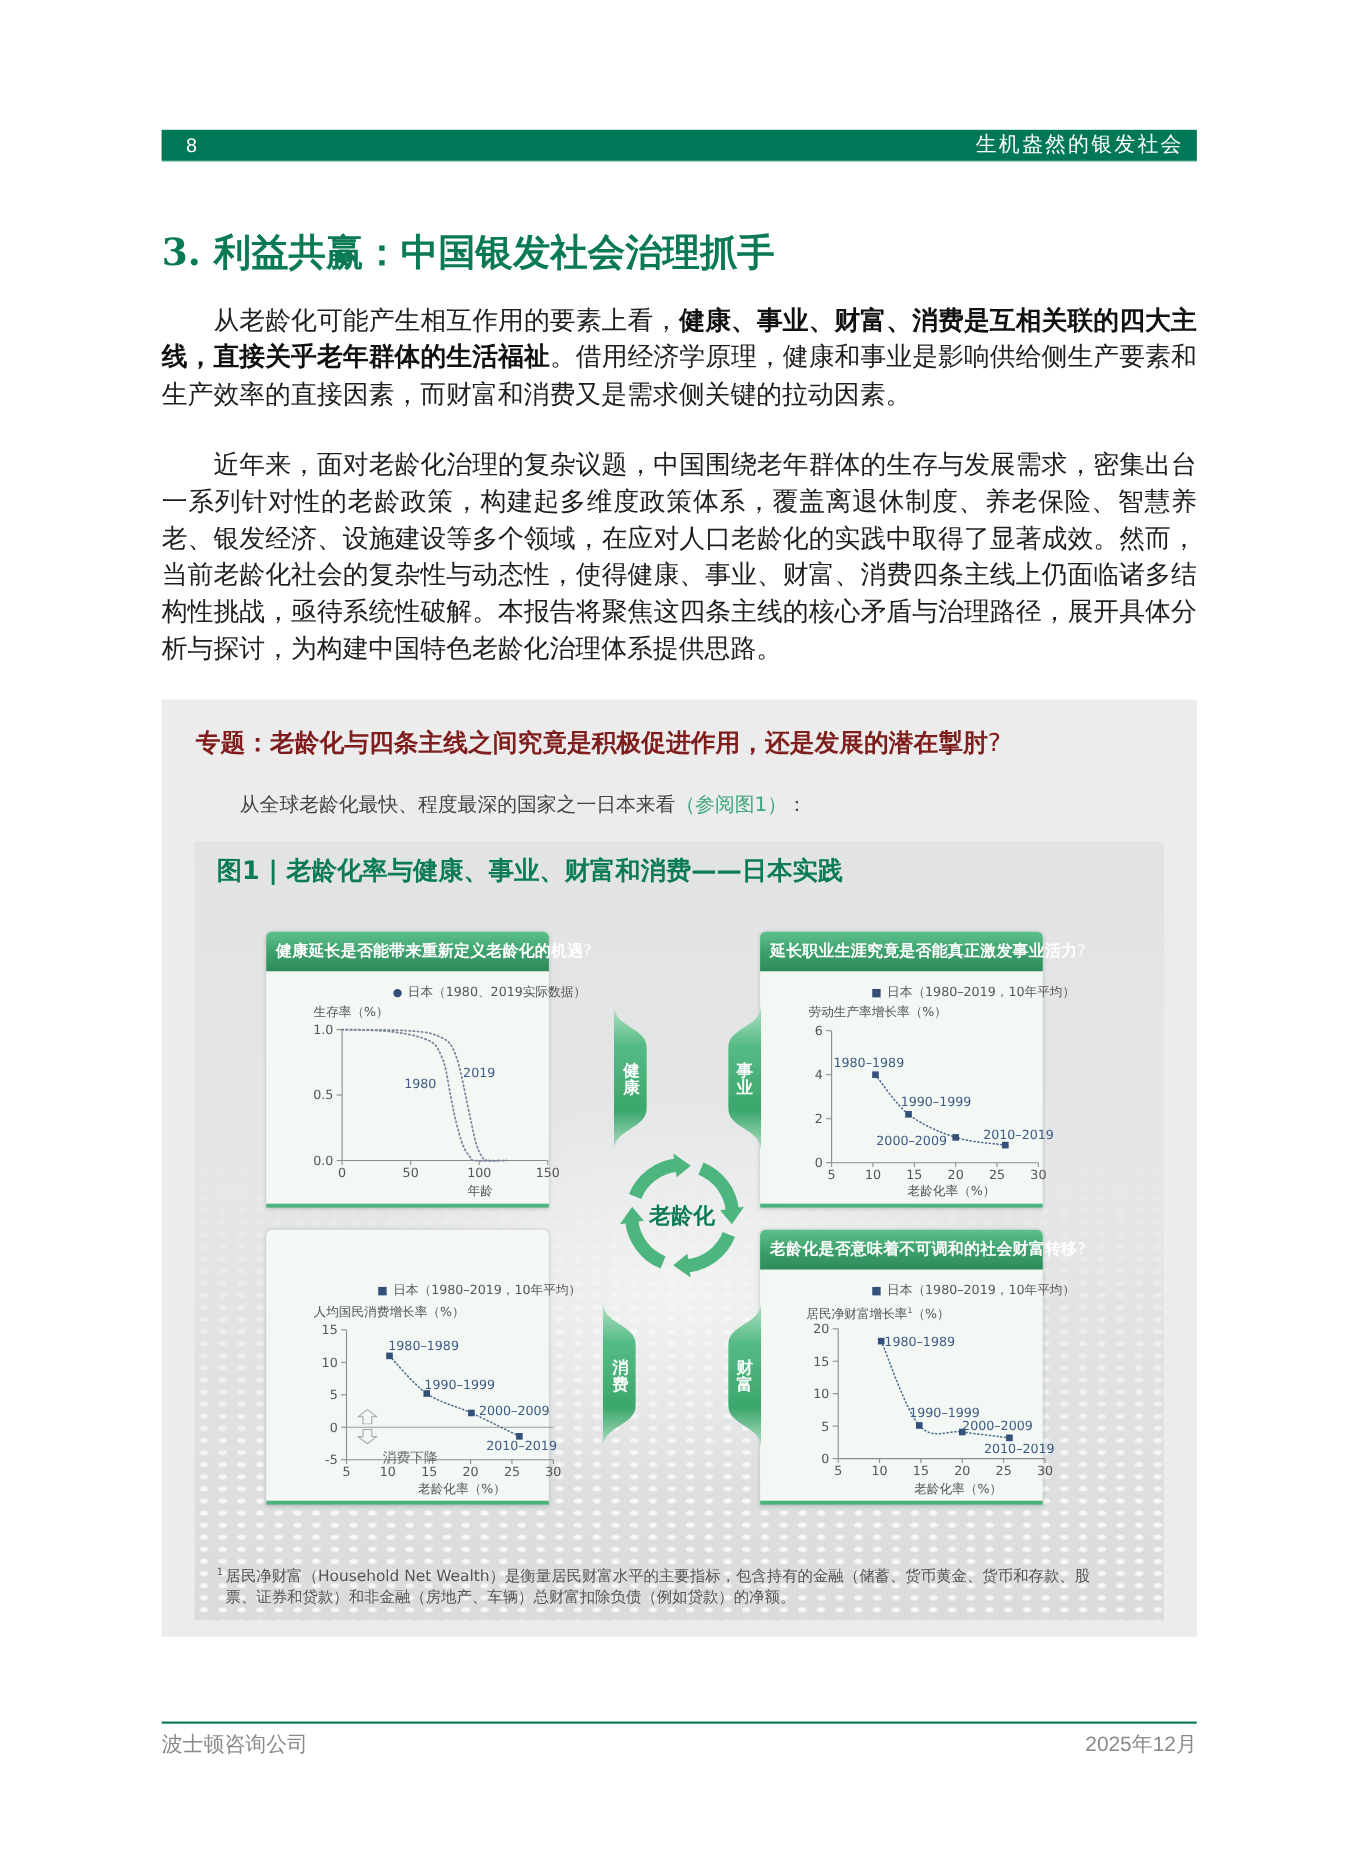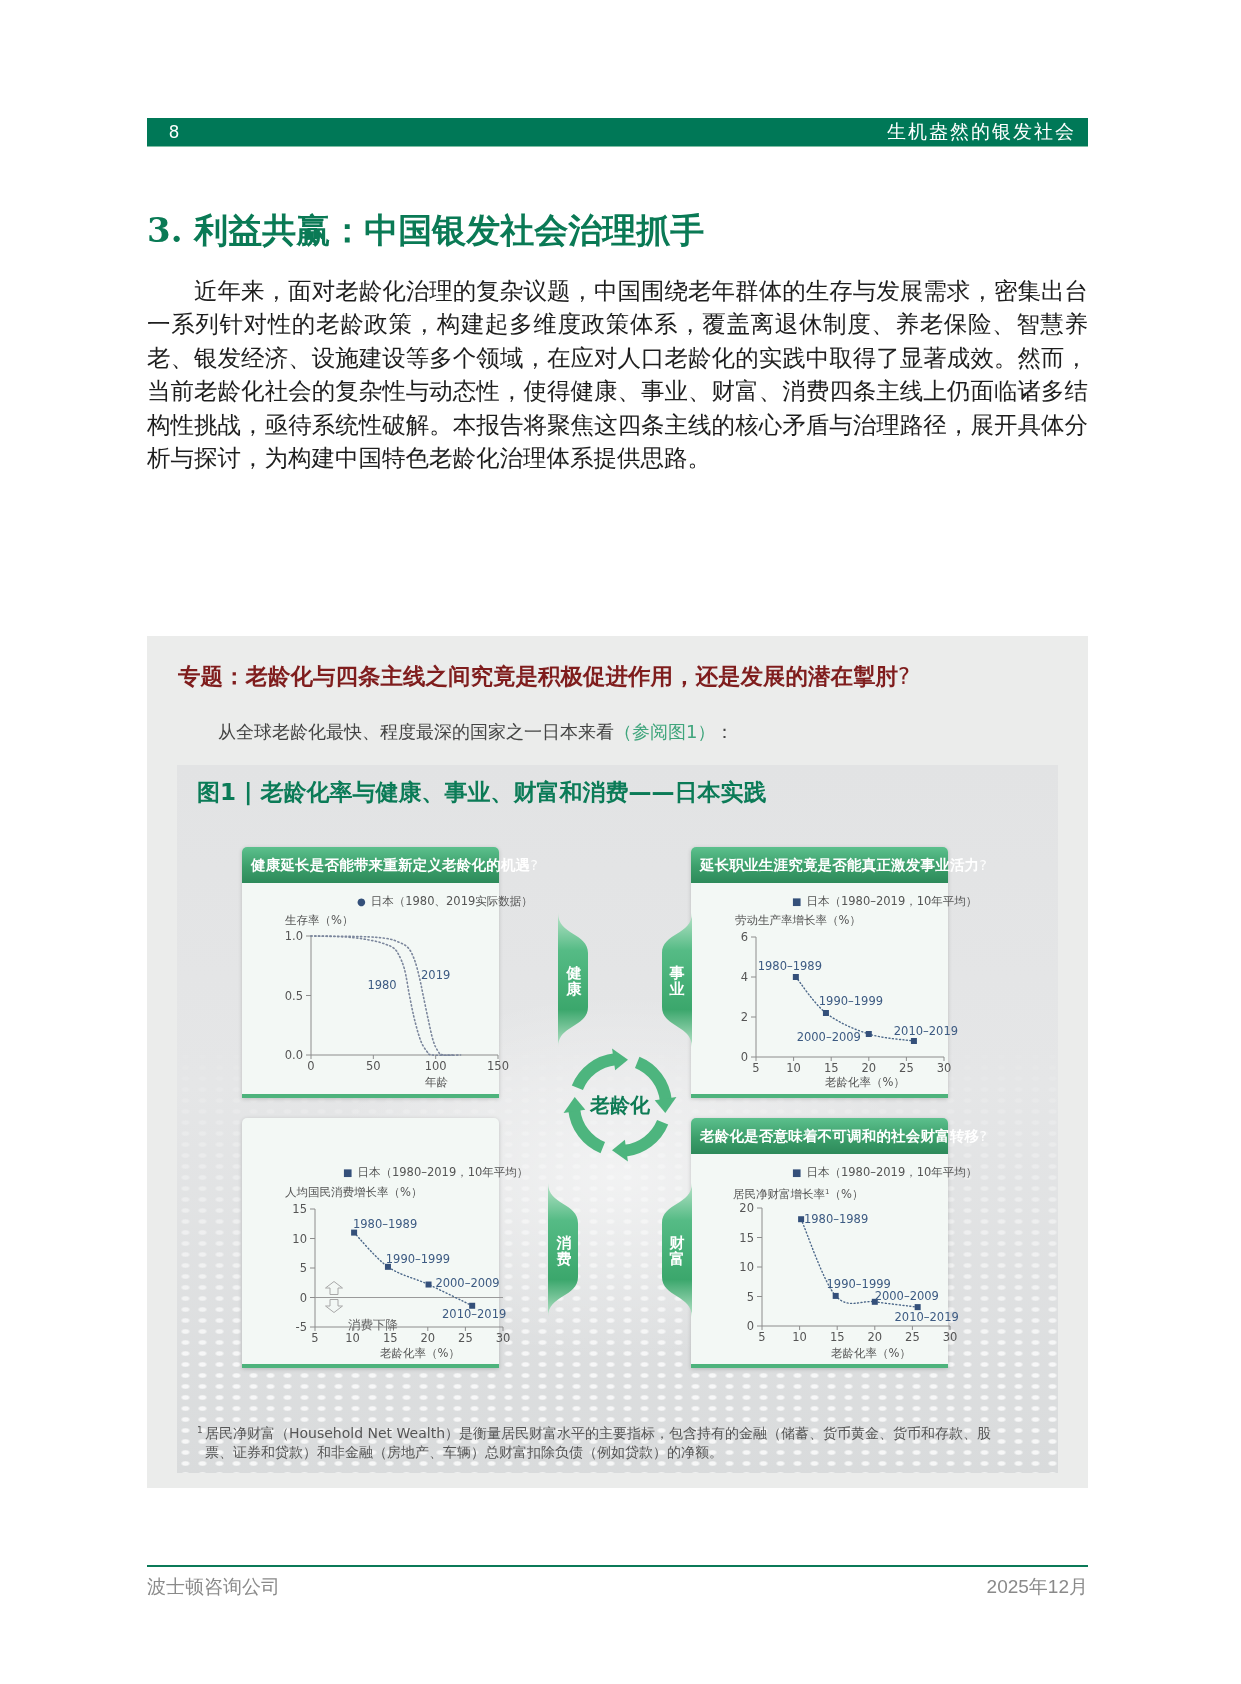--- a/index.html
+++ b/index.html
@@ -26,21 +26,21 @@
     font-size: 34px; line-height: 40px; font-weight: bold; color: #0a7a55;
   }
 
   
   .body-text {
     position: absolute; left: 147px; top: 275px; width: 941px;
     font-family: "DejaVu Serif", "Liberation Serif", serif;
     font-size: 23.5px; line-height: 33.4px; color: #1e1e1e;
   }
   .body-text p { margin: 0; text-indent: 2em; text-align: justify; }
-  .body-text p + p { margin-top: 31px; text-decoration: underline; }
+  .body-text p + p { margin-top: 31px; }
   .body-text strong { font-weight: bold; color: #111; }
 
   
   .feature-box {
     position: absolute; left: 147px; top: 636px; width: 941px; height: 852px;
     background: #ebeceb;
   }
   .box-title {
     position: absolute; left: 31px; top: 26px; font-size: 22.5px; line-height: 28px;
     font-weight: bold; color: #7f1d1d; white-space: nowrap;
@@ -133,20 +133,21 @@
 <body>
 
 <div class="page-header">
   <span class="page-number">8</span>
   <span class="running-title">生机盎然的银发社会</span>
 </div>
 
 <h1 class="section-title">3. 利益共赢：中国银发社会治理抓手</h1>
 
 <div class="body-text">
+  <p><span>从老龄化可能产生相互作用的要素上看，</span><strong>健康、事业、财富、消费是互相关联的四大主线，直接关乎老年群体的生活福祉</strong><span>。借用经济学原理，健康和事业是影响供给侧生产要素和生产效率的直接因素，而财富和消费又是需求侧关键的拉动因素。</span></p>
   <p>近年来，面对老龄化治理的复杂议题，中国围绕老年群体的生存与发展需求，密集出台一系列针对性的老龄政策，构建起多维度政策体系，覆盖离退休制度、养老保险、智慧养老、银发经济、设施建设等多个领域，在应对人口老龄化的实践中取得了显著成效。然而，当前老龄化社会的复杂性与动态性，使得健康、事业、财富、消费四条主线上仍面临诸多结构性挑战，亟待系统性破解。本报告将聚焦这四条主线的核心矛盾与治理路径，展开具体分析与探讨，为构建中国特色老龄化治理体系提供思路。</p>
 </div>
 
 <div class="feature-box">
   <div class="box-title">
     <span>专题：老龄化与四条主线之间究竟是积极促进作用，还是发展的潜在掣肘</span><span class="qmark">?</span>
   </div>
   <div class="box-intro">
     <span>从全球老龄化最快、程度最深的国家之一日本来看</span><span class="ref">（参阅图1）</span><span>：</span>
   </div>

